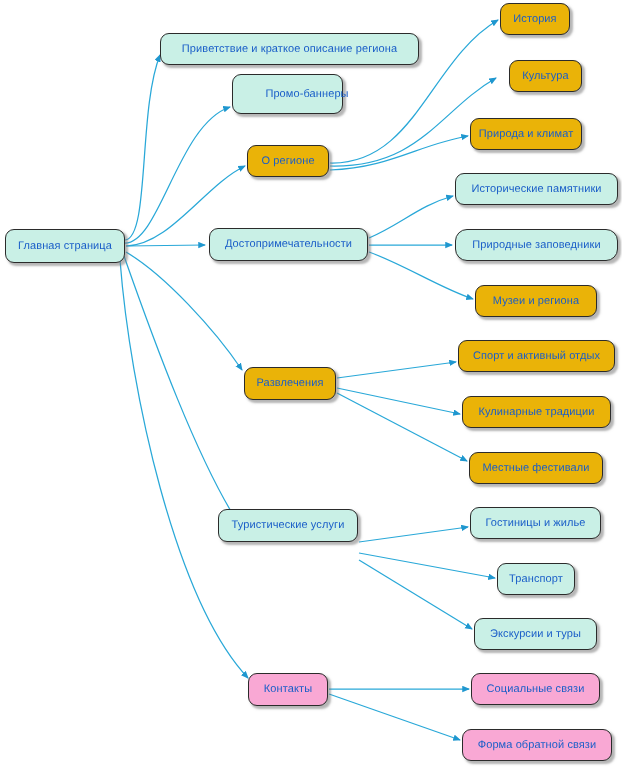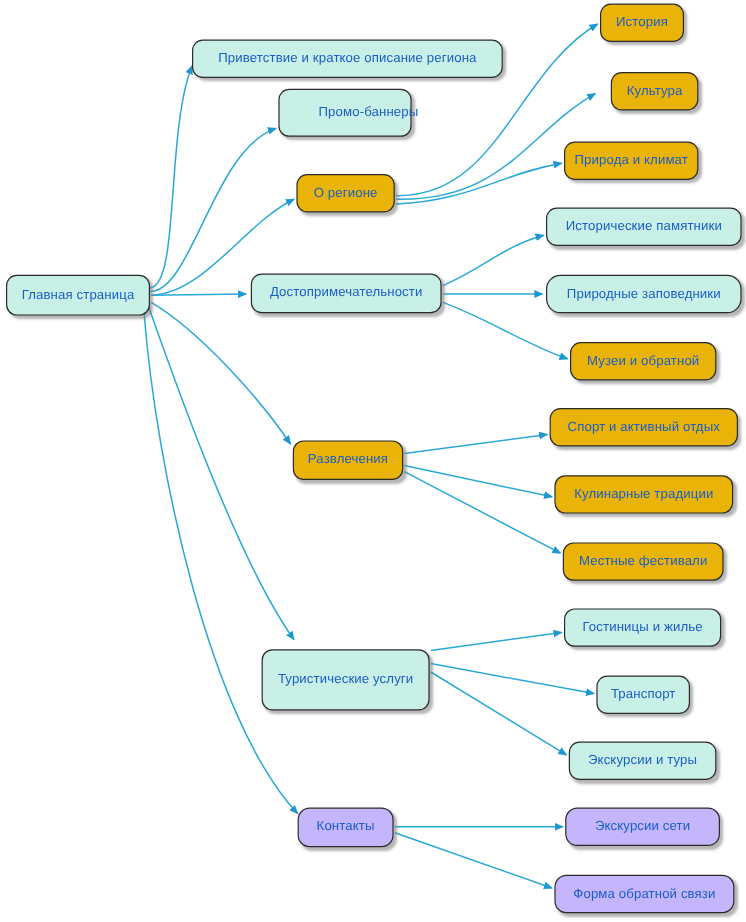--- a/index.html
+++ b/index.html
@@ -31,21 +31,21 @@
     color: #1a5ec8;
     font-size: 11px;
     line-height: 1;
     white-space: nowrap;
     letter-spacing: 0.1px;
     box-shadow: 2.5px 2.5px 2.2px rgba(120,120,120,0.55);
     text-rendering: geometricPrecision;
   }
   .fill-mint { background: #c9f0e6; }
   .fill-lightblue { background: #eab308; }
-  .fill-cyan { background: #c4b5fd; border-radius: 10px; }
+  .fill-cyan { background: #f9a8d4; }
 </style>
 </head>
 <body>
 
 <div id="canvas">
 
   <svg id="edges" viewBox="0 0 622 768" xmlns="http://www.w3.org/2000/svg">
     <defs>
       <marker id="arrow" markerWidth="7" markerHeight="7" refX="5.4" refY="2.6" orient="auto" markerUnits="strokeWidth">
         <path d="M0,0 L0,5.2 L6.2,2.6 z" fill="#1f97cf"></path>
@@ -101,50 +101,50 @@
       <div class="node fill-mint" style="left: 209px; top: 228px; width: 159px; height: 33px;">
         <span>Достопримечательности</span>
       </div>
       <div class="node fill-mint" style="left: 455px; top: 173px; width: 163px; height: 32px;">
         <span>Исторические памятники</span>
       </div>
       <div class="node fill-mint" style="left: 455px; top: 229px; width: 163px; height: 32px; border-radius: 12px;">
         <span>Природные заповедники</span>
       </div>
       <div class="node fill-lightblue" style="left: 475px; top: 285px; width: 122px; height: 32px;">
-        <span>Музеи и обратной</span>
+        <span>Музеи и региона</span>
       </div>
       <div class="node fill-lightblue" style="left: 244px; top: 367px; width: 92px; height: 33px;">
         <span>Развлечения</span>
       </div>
       <div class="node fill-lightblue" style="left: 458px; top: 340px; width: 157px; height: 32px;">
         <span>Спорт и активный отдых</span>
       </div>
       <div class="node fill-lightblue" style="left: 462px; top: 396px; width: 149px; height: 32px;">
         <span>Кулинарные традиции</span>
       </div>
       <div class="node fill-lightblue" style="left: 469px; top: 452px; width: 134px; height: 32px;">
         <span>Местные фестивали</span>
       </div>
-      <div class="node fill-mint" style="left: 218px; top: 541px; width: 140px; height: 51px; text-align: center;">
+      <div class="node fill-mint" style="left: 218px; top: 509px; width: 140px; height: 33px; text-align: center;">
         <span>Туристические услуги</span>
       </div>
       <div class="node fill-mint" style="left: 470px; top: 507px; width: 131px; height: 32px;">
         <span>Гостиницы и жилье</span>
       </div>
       <div class="node fill-mint" style="left: 497px; top: 563px; width: 78px; height: 32px;">
         <span>Транспорт</span>
       </div>
       <div class="node fill-mint" style="left: 474px; top: 618px; width: 123px; height: 32px;">
         <span>Экскурсии и туры</span>
       </div>
       <div class="node fill-cyan" style="left: 248px; top: 673px; width: 80px; height: 33px;">
         <span>Контакты</span>
       </div>
       <div class="node fill-cyan" style="left: 471px; top: 673px; width: 129px; height: 32px;">
-        <span>Экскурсии сети</span>
+        <span>Социальные связи</span>
       </div>
       <div class="node fill-cyan" style="left: 462px; top: 729px; width: 150px; height: 32px;">
         <span>Форма обратной связи</span>
       </div>
     </div>
 
 </div>
 
 </body></html>

